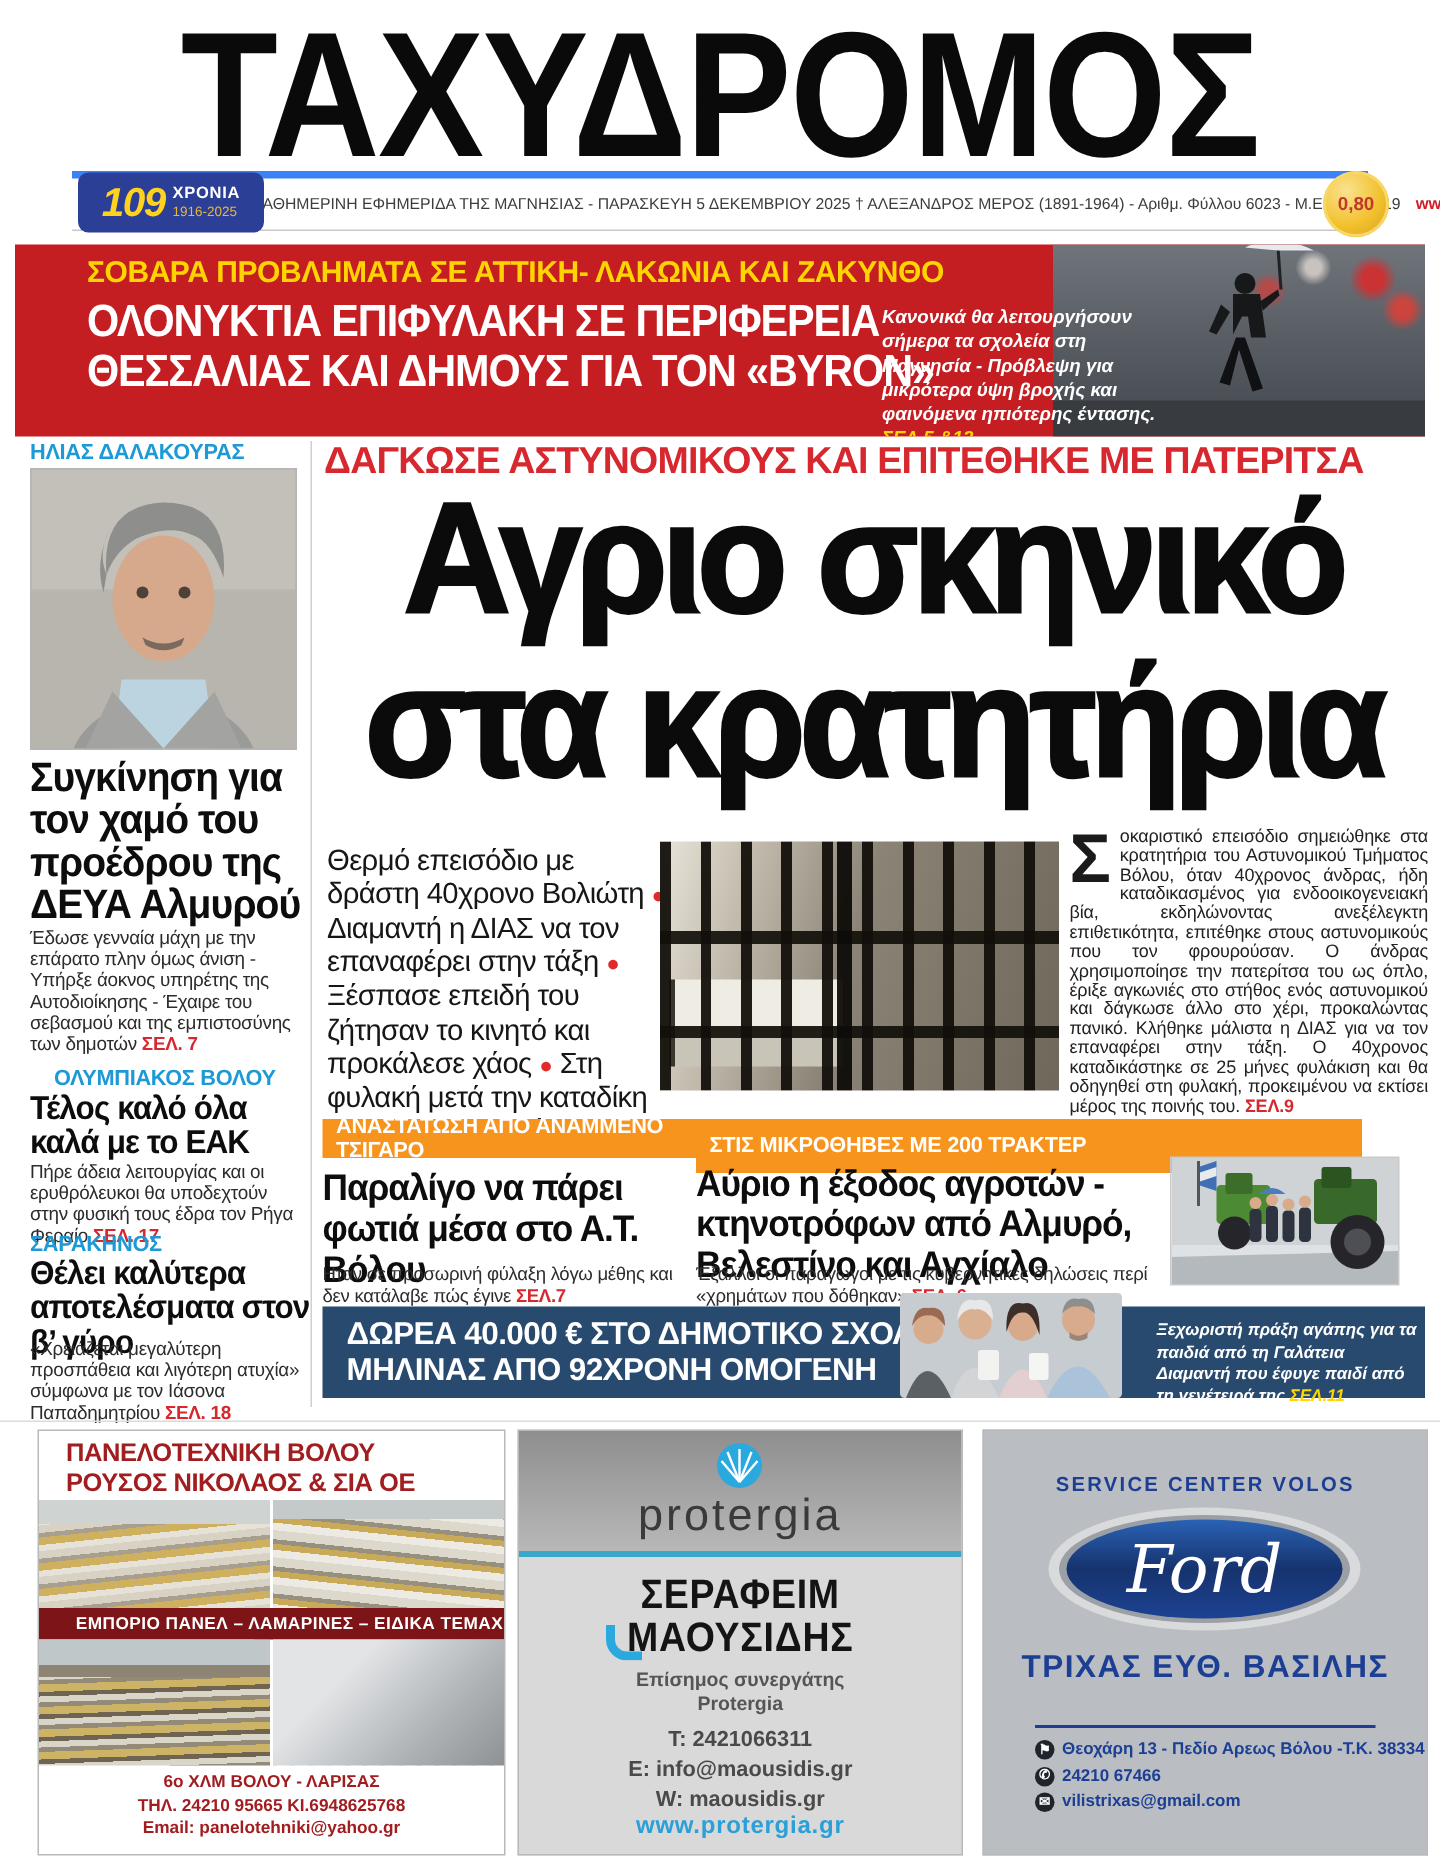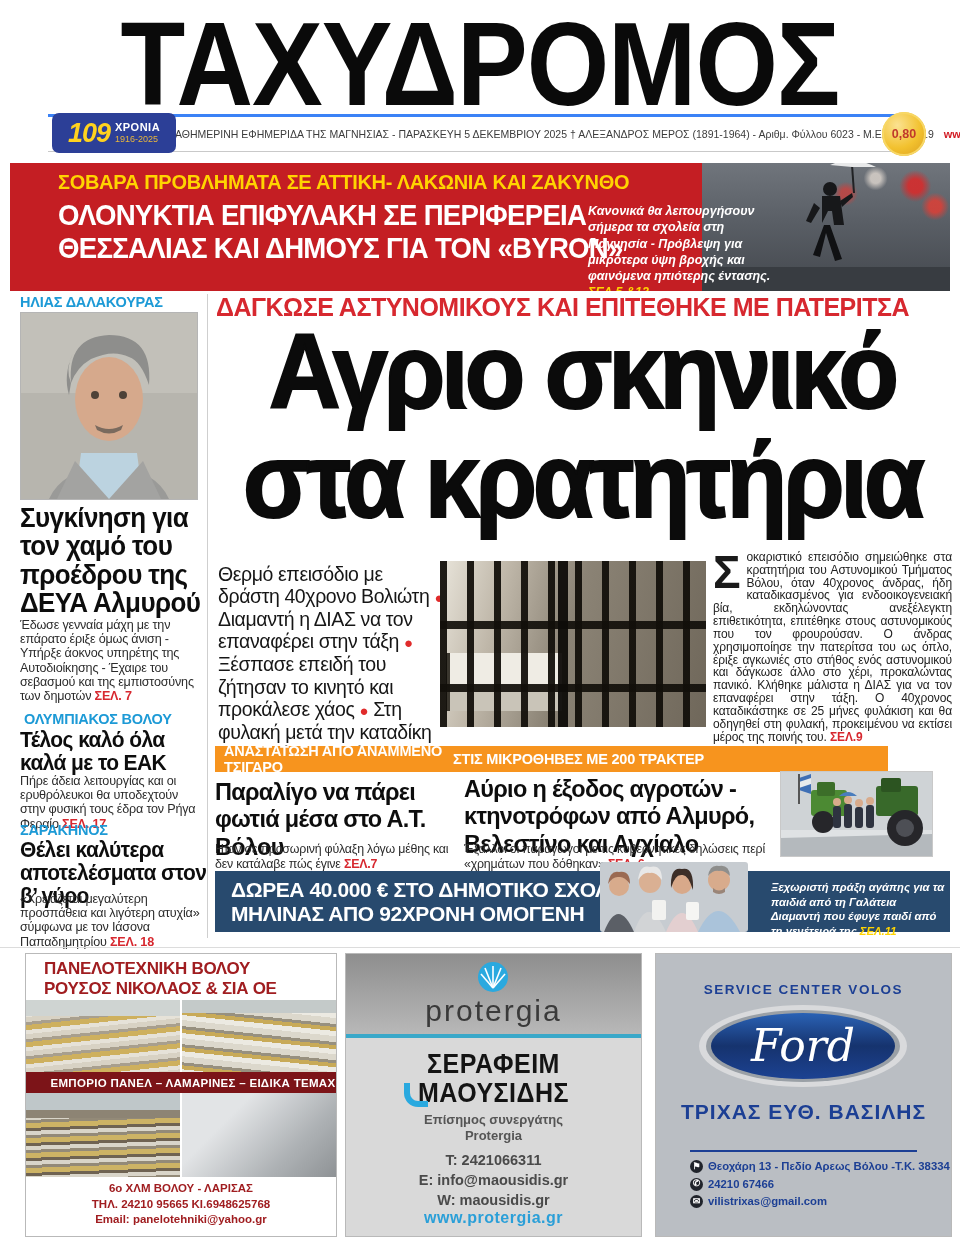--- a/index.html
+++ b/index.html
@@ -4,21 +4,21 @@
 <style>
   html,body{margin:0;padding:0;background:#ffffff;}
   #page{position:relative;width:960px;height:1247px;background:#fff;overflow:hidden;
         font-family:"Liberation Sans",sans-serif;color:#111;}
   .abs{position:absolute;}
 
   
   #masthead-title{top:4px;left:0;width:960px;text-align:center;font-weight:bold;
     font-size:106px;line-height:1;letter-spacing:-1px;color:#0a0a0a;
     transform:scaleY(1.12);transform-origin:top center;white-space:nowrap;}
-  #info-strip{top:114px;left:48px;width:864px;height:34px;border-top:3px solid #3b82f6;
+  #info-strip{top:114px;left:48px;width:864px;height:34px;border-top:5px solid #3b82f6;
     border-bottom:1px solid #c9c9c9;display:flex;align-items:center;}
   #badge{position:absolute;left:4px;top:-4px;width:116px;height:40px;background:#2c3f97;
     border-radius:7px;display:flex;align-items:center;justify-content:center;gap:5px;padding:0 4px;}
   #badge-years{color:#ffd21e;font-weight:bold;font-size:27px;font-style:italic;letter-spacing:-1px;}
   #badge-col{display:flex;flex-direction:column;line-height:1;align-items:flex-start;}
   #badge-col .lbl{color:#fff;font-weight:bold;font-size:11px;letter-spacing:.5px;}
   #badge-col .rng{color:#e8b63c;font-size:9px;font-weight:normal;margin-top:2px;}
   #info-text{flex:1;text-align:center;font-size:10.5px;color:#3c3c3c;padding-left:120px;white-space:nowrap;}
   #info-site{color:#d21c24;font-weight:bold;font-size:11px;margin:0 46px 0 10px;}
   #coin{position:absolute;right:-14px;top:-5px;width:44px;height:44px;border-radius:50%;
@@ -50,21 +50,21 @@
   #author-kicker{top:294px;left:20px;}
   #portrait{top:312px;left:20px;width:176px;height:186px;border:1px solid #b5b5b5;background:#b5b3ac;}
   .sb-h{font-weight:bold;color:#0d0d0d;letter-spacing:-.6px;transform:scaleY(1.05);transform-origin:left top;}
   #sb1-h{top:504px;left:20px;width:185px;font-size:26px;line-height:1.04;}
   #sb2-h{top:728px;left:20px;width:190px;font-size:21px;line-height:1.05;}
   #sb3-h{top:838px;left:20px;width:190px;font-size:21px;line-height:1.05;}
   .sb-b{color:#2c2c2c;font-size:12.6px;line-height:1.13;letter-spacing:-.2px;}
   #sb1-b{top:618px;left:20px;width:182px;}
   #sb2-b{top:774px;left:20px;width:186px;}
   #sb3-b{top:892px;left:20px;width:186px;}
-  #sb2-k{top:711px;left:24px;}
+  #sb2-k{top:711px;left:36px;}
   #sb3-k{top:822px;left:20px;}
   .pageref{color:#d7282f;font-weight:bold;}
   #vline{left:207px;top:294px;width:1px;height:644px;background:#cfcfcf;}
 
   
   #lead-kicker{left:216px;top:293px;width:734px;color:#d7282f;font-weight:bold;
     font-size:25px;letter-spacing:-.5px;white-space:nowrap;}
   #lead-headline{left:214px;top:318px;width:736px;text-align:center;font-weight:bold;
     color:#0b0b0b;font-size:99px;line-height:1.04;letter-spacing:-4px;
     -webkit-text-stroke:2px #0b0b0b;transform:scaleY(1.06);transform-origin:top center;}
@@ -83,21 +83,21 @@
   #prison-frame{position:absolute;left:118px;top:0;width:10px;height:100%;background:rgba(14,12,8,.95);}
   #lead-body{left:713px;top:551px;width:239px;font-size:12px;line-height:1.07;
     color:#222;text-align:justify;letter-spacing:-.1px;}
   #dropcap{float:left;font-size:46px;line-height:.82;font-weight:bold;color:#1a1a1a;
     margin:3px 6px 0 0;}
 
   
   .orange-strip{background:#f7941e;color:#fff;font-weight:bold;font-size:14.5px;
     display:flex;align-items:center;padding:0 9px;letter-spacing:-.2px;}
   #strip1{left:215px;top:746px;width:244px;height:26px;}
-  #strip2{left:444px;top:746px;width:426px;height:26px;}
+  #strip2{left:464px;top:746px;width:426px;height:36px;}
   .sec-h{font-weight:bold;color:#0d0d0d;font-size:23.5px;line-height:1.1;letter-spacing:-.7px;
     transform:scaleY(1.05);transform-origin:left top;}
   #sec1-h{left:215px;top:779px;width:250px;}
   #sec2-h{left:464px;top:776px;width:350px;}
   .sec-b{color:#2c2c2c;font-size:12.4px;line-height:1.18;letter-spacing:-.2px;}
   #sec1-b{left:215px;top:842px;width:245px;}
   #sec2-b{left:464px;top:842px;width:310px;}
   #tractor-photo{left:780px;top:771px;width:151px;height:84px;border:1px solid #c9c9c9;}
 
   
@@ -228,21 +228,21 @@
       <path d="M50 70 Q46 24 88 22 Q132 22 128 72 Q120 48 108 44 Q92 36 70 46 Q56 54 50 70" fill="#8e8e8c"></path>
       <path d="M50 70 Q44 56 52 40 Q42 62 48 82 Z" fill="#8e8e8c"></path>
       <path d="M74 112 Q88 120 102 112 L100 117 Q88 124 76 117 Z" fill="#7a6a5e"></path>
       <circle cx="74" cy="82" r="4" fill="#4e4238"></circle>
       <circle cx="102" cy="82" r="4" fill="#4e4238"></circle>
     </svg>
   </div>
 
   <div id="sb1-h" class="abs sb-h">Συγκίνηση για τον χαμό του προέδρου της ΔΕΥΑ Αλμυρού</div>
   <div id="sb1-b" class="abs sb-b">
-    <span>Έδωσε γενναία μάχη με την επάρατο έριξε όμως άνιση - Υπήρξε άοκνος υπηρέτης της Αυτοδιοίκησης - Έχαιρε του σεβασμού και της εμπιστοσύνης των δημοτών</span>
+    <span>Έδωσε γενναία μάχη με την επάρατο πλην όμως άνιση - Υπήρξε άοκνος υπηρέτης της Αυτοδιοίκησης - Έχαιρε του σεβασμού και της εμπιστοσύνης των δημοτών</span>
     <span class="pageref">ΣΕΛ. 7</span>
   </div>
 
   <div id="sb2-k" class="abs blue-kicker">ΟΛΥΜΠΙΑΚΟΣ ΒΟΛΟΥ</div>
   <div id="sb2-h" class="abs sb-h">Τέλος καλό όλα καλά με το ΕΑΚ</div>
   <div id="sb2-b" class="abs sb-b">
     <span>Πήρε άδεια λειτουργίας και οι ερυθρόλευκοι θα υποδεχτούν στην φυσική τους έδρα τον Ρήγα Φεραίο</span>
     <span class="pageref">ΣΕΛ. 17</span>
   </div>
 

